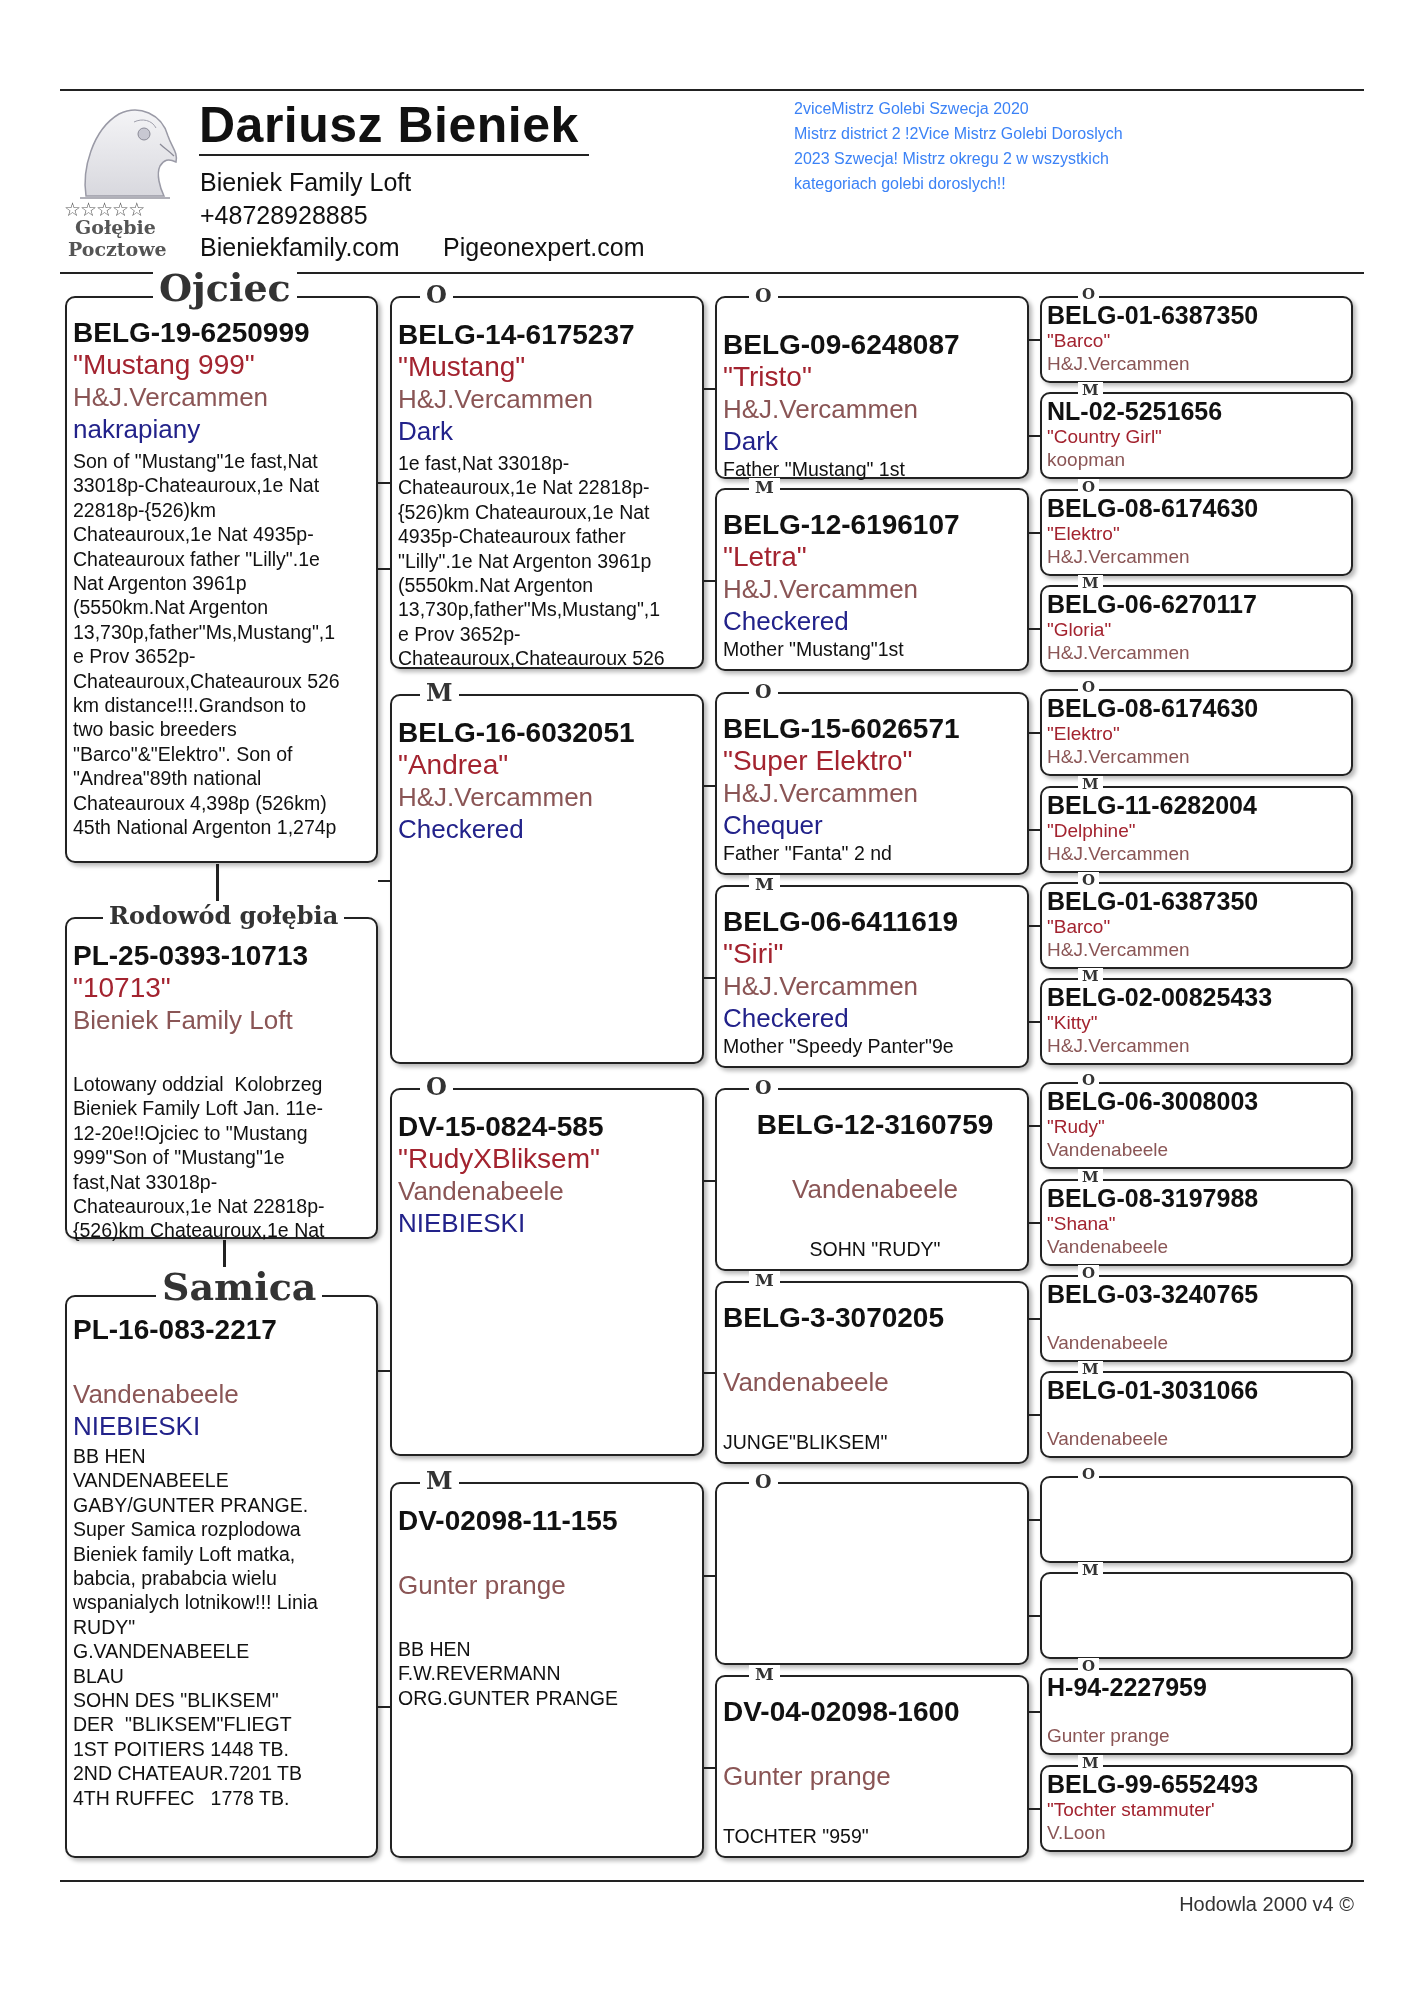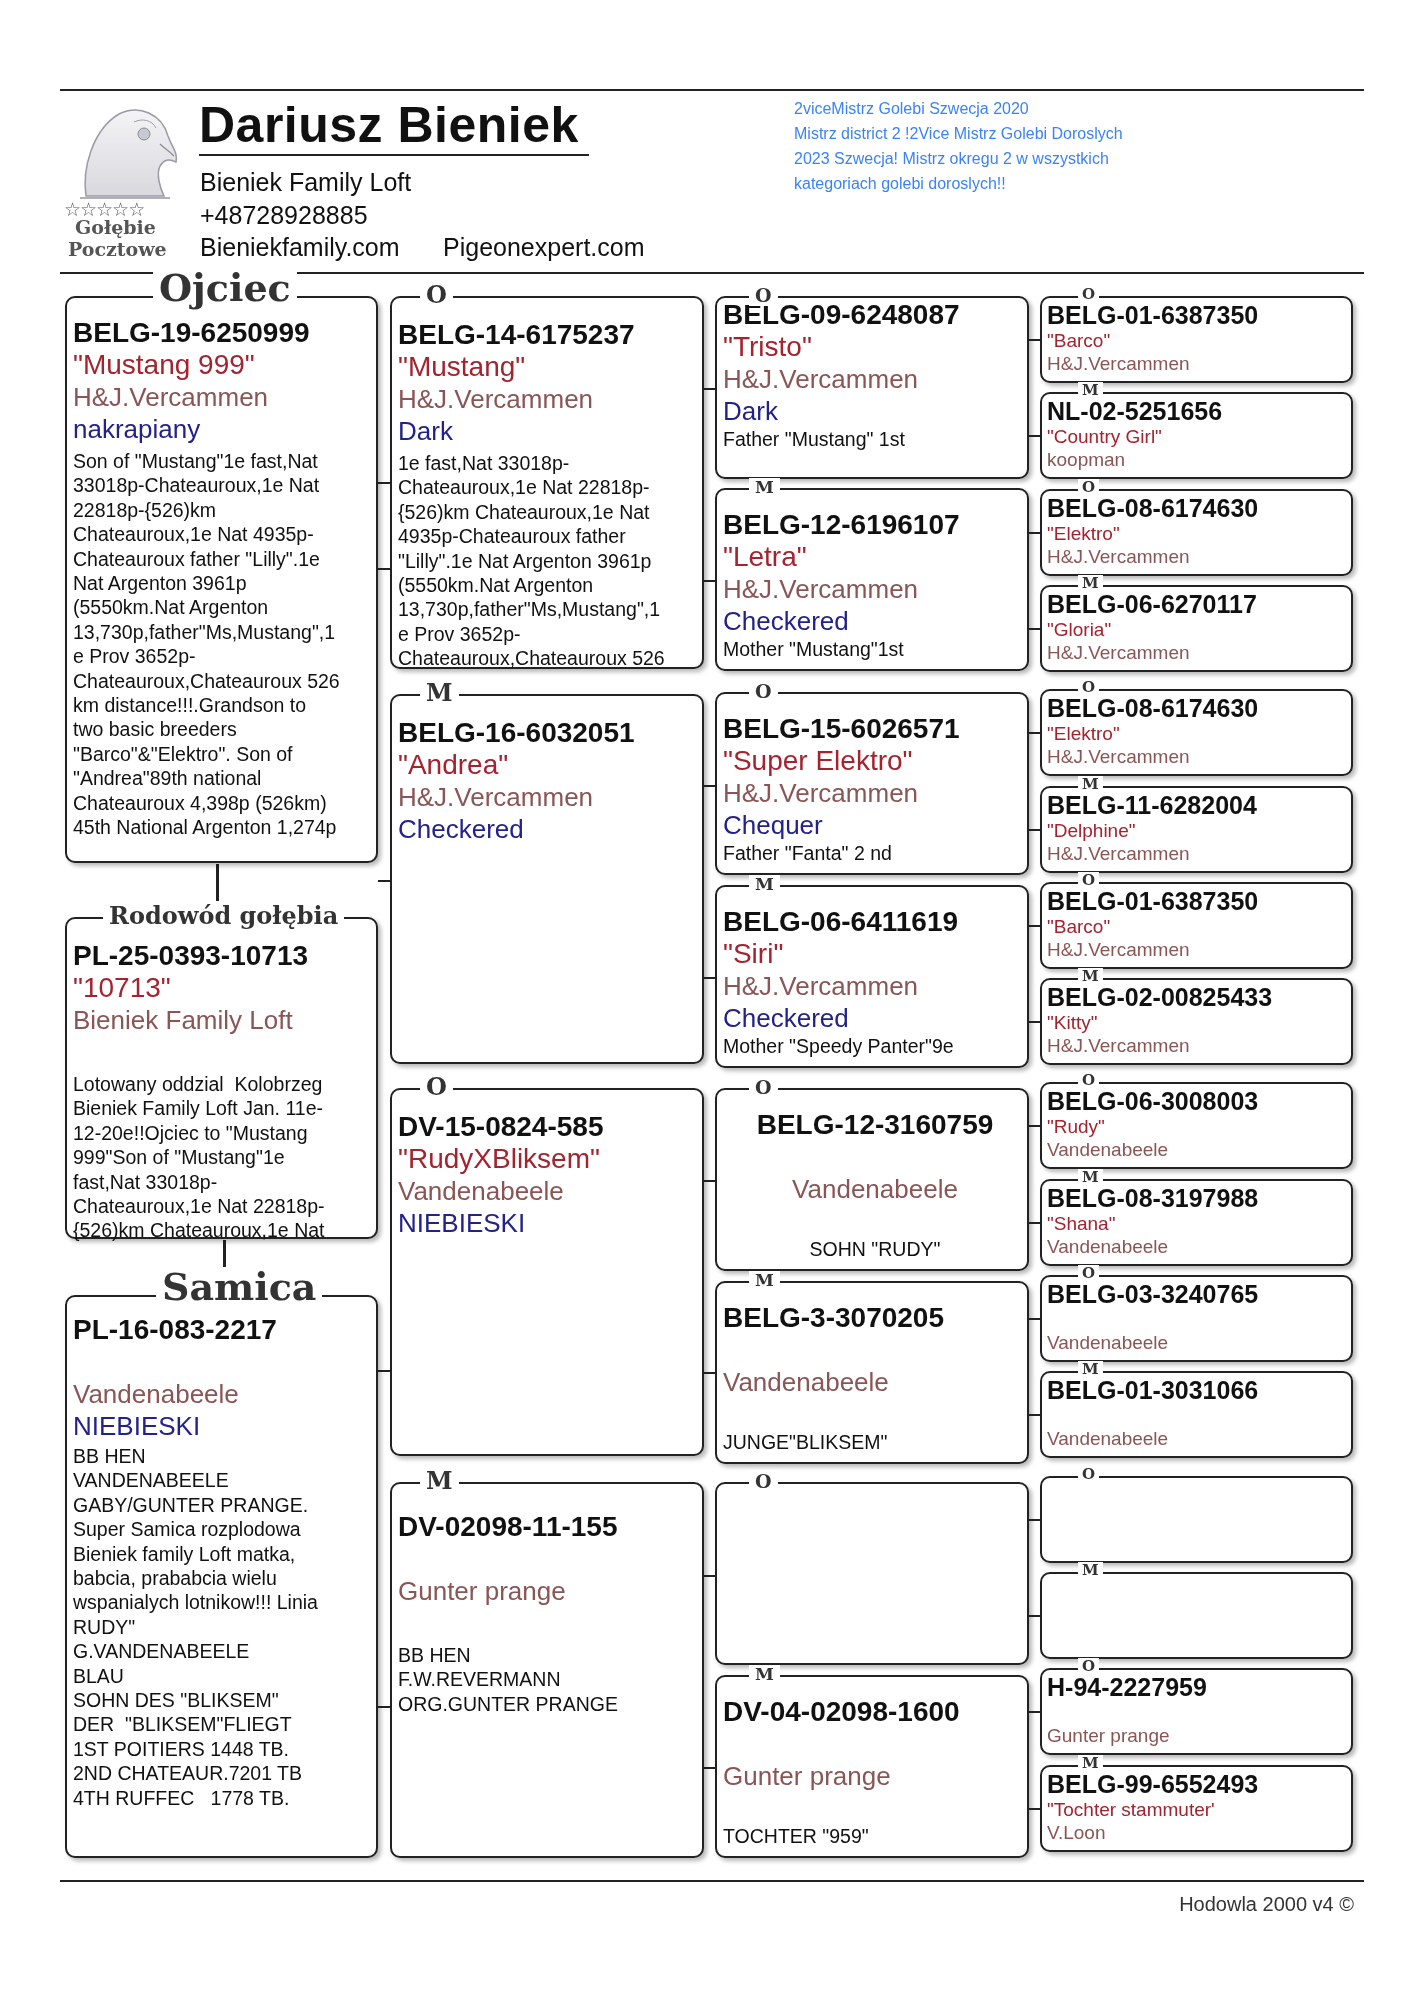--- a/index.html
+++ b/index.html
@@ -173,40 +173,40 @@
       <div class="legend mid" style="left:28px;">O</div>
       <div class="inner" style="padding-top:20px;">
         <div class="ring">DV-15-0824-585</div>
         <div class="pname" style="height:32px;">"RudyXBliksem"</div>
         <div class="breeder">Vandenabeele</div>
         <div class="color" style="height:32px;margin-bottom:4px;">NIEBIESKI</div>
       </div>
     </div>
     <div class="box" style="left:390px;top:1482px;width:314px;height:376px;">
       <div class="legend mid" style="left:28px;">M</div>
-      <div class="inner" style="padding-top:26px;">
+      <div class="inner" style="padding-top:20px;">
         <div class="ring">DV-02098-11-155</div>
         <div class="pname" style="height:32px;"></div>
         <div class="breeder">Gunter prange</div>
         <div class="color" style="height:32px;margin-bottom:4px;"></div>
         <div class="notes">BB HEN
 F.W.REVERMANN
 ORG.GUNTER PRANGE</div>
       </div>
     </div>
     <div class="connector" style="left:378px;top:568px;width:12px;height:2px;"></div>
     <div class="connector" style="left:378px;top:1370px;width:12px;height:2px;"></div>
     <div class="connector" style="left:378px;top:1706px;width:12px;height:2px;"></div>
     <div class="connector" style="left:378px;top:482px;width:12px;height:2px;"></div>
     <div class="connector" style="left:378px;top:880px;width:12px;height:2px;"></div>
   </div>
 <div id="col3">
     <div class="box c3" style="left:715px;top:296px;width:314px;height:183px;">
       <div class="legend mid" style="left:32px;font-size:19px;top:-14px;line-height:22px;">O</div>
-      <div class="inner" style="padding-top:0;">
+      <div class="inner" style="padding-top:30px;">
         <div class="ring" style="height:33px;">BELG-09-6248087</div>
         <div class="pname" style="height:32px;">"Tristo"</div>
         <div class="breeder" style="height:32px;">H&amp;J.Vercammen</div>
         <div class="color" style="height:32px;">Dark</div>
         <div class="notes" style="white-space:nowrap;">Father "Mustang" 1st</div>
       </div>
     </div>
     <div class="box c3" style="left:715px;top:488px;width:314px;height:183px;">
       <div class="legend sm" style="left:32px;font-size:17px;top:-12px;line-height:18px;">M</div>
       <div class="inner" style="padding-top:18px;">

